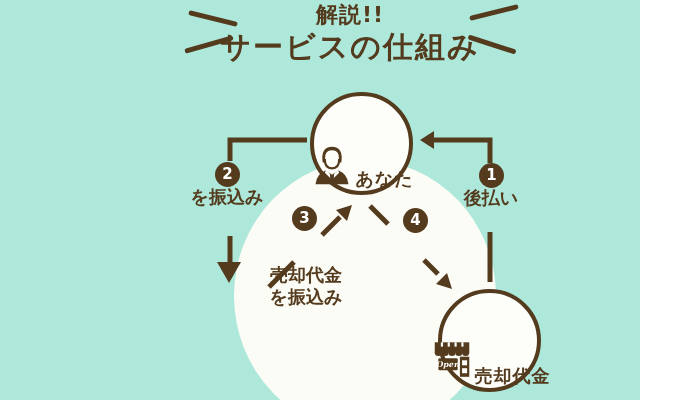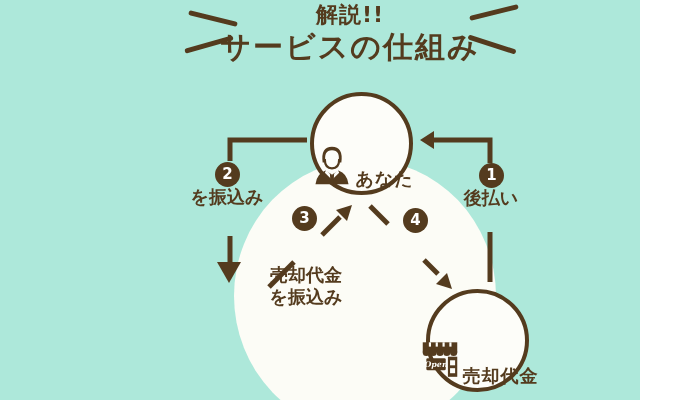--- a/index.html
+++ b/index.html
@@ -36,21 +36,21 @@
   .arrows polygon{fill:var(--brown);stroke:none;}
   
   .node{
     position:absolute;width:103px;height:103px;border-radius:50%;
     background:var(--circle);border:4px solid var(--brown);box-sizing:border-box;
     display:flex;flex-direction:row;align-items:flex-end;justify-content:center;
   }
   .node .label{font-size:18px;font-weight:bold;letter-spacing:1px;margin-top:1px;white-space:nowrap;}
   .node-you{left:310px;top:92px;}
   .node-buyer{left:192px;top:289px;}
-  .node-shop{left:426px;top:289px;}
+  .node-shop{left:438px;top:289px;}
   
   .badge{
     position:absolute;width:25px;height:25px;border-radius:50%;
     background:var(--brown);color:#fff;font-size:15px;font-weight:bold;
     text-align:center;line-height:25px;
   }
   .b1{left:479px;top:163px;}
   .b2{left:215px;top:162px;}
   .b3{left:292px;top:206px;}
   .b4{left:403px;top:208px;}

